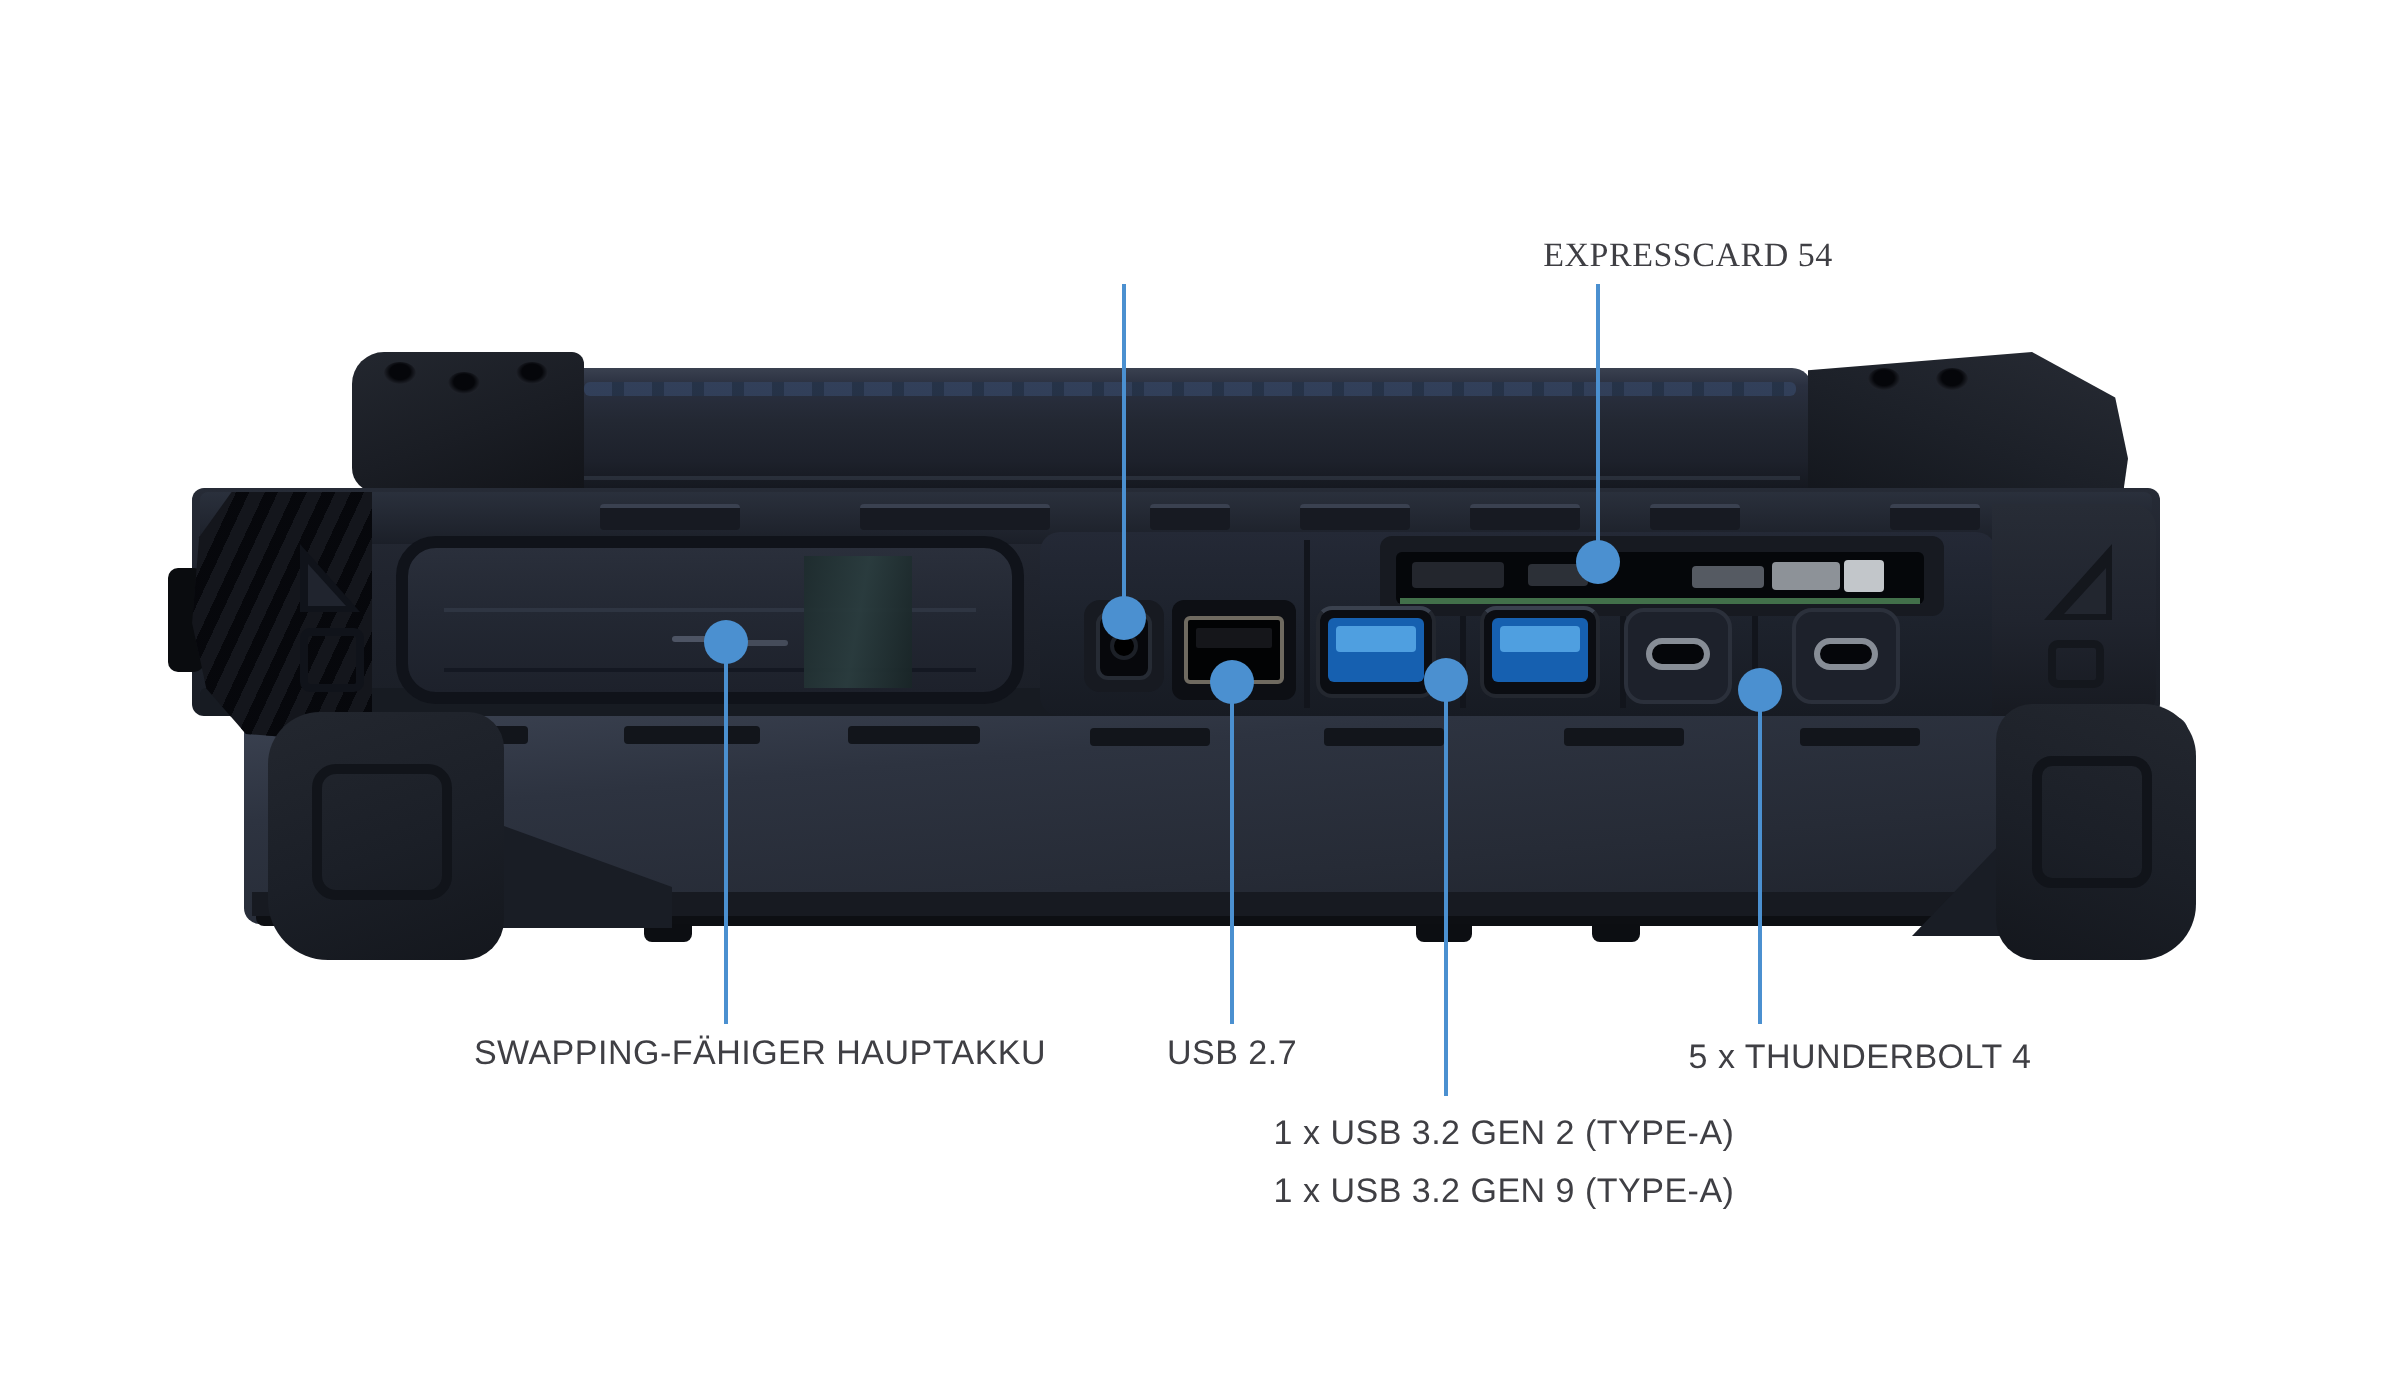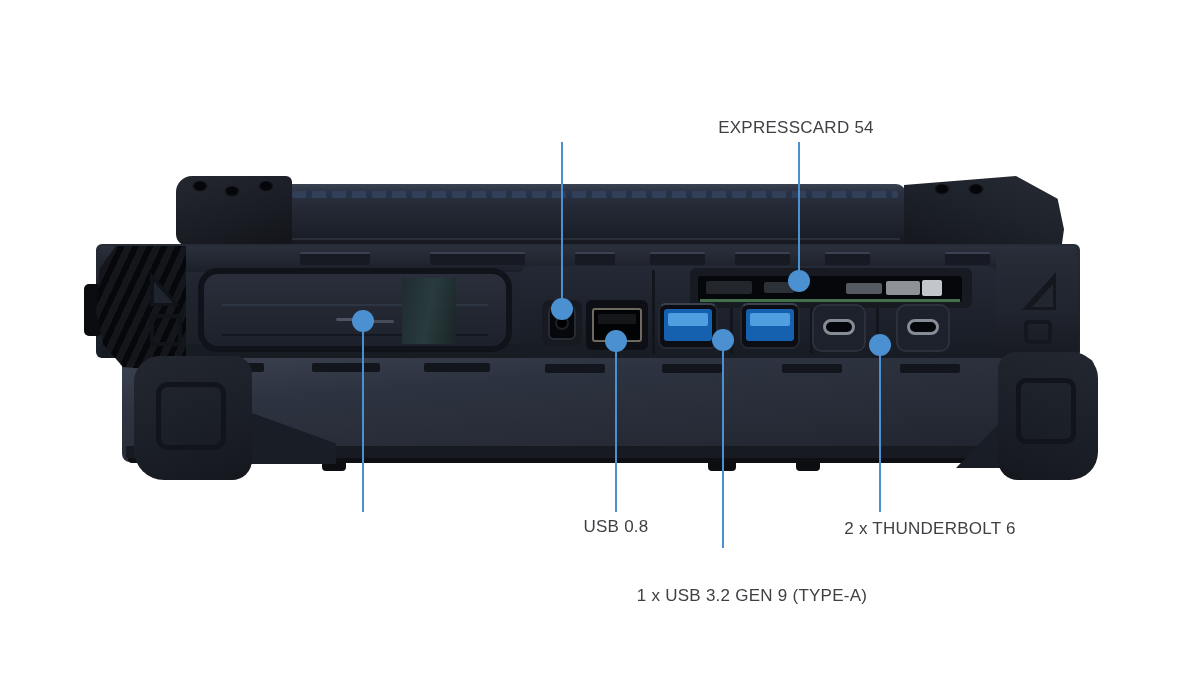--- a/index.html
+++ b/index.html
@@ -181,18 +181,20 @@
   <div class="cline" style="left:722px;top:342px;height:206px;"></div>
   <div class="cline" style="left:879px;top:346px;height:166px;"></div>
 
   <div class="cdot" style="left:562px;top:309px;"></div>
   <div class="cdot" style="left:799px;top:281px;"></div>
   <div class="cdot" style="left:363px;top:321px;"></div>
   <div class="cdot" style="left:616px;top:341px;"></div>
   <div class="cdot" style="left:723px;top:340px;"></div>
   <div class="cdot" style="left:880px;top:345px;"></div>
 
-  <div class="lbl" style="left:796px;top:118px;">EXPRESSCARD 54</div>
-  <div class="lbl" style="left:616px;top:517px;">USB 0.8</div>
-  <div class="lbl" style="left:930px;top:519px;">2 x THUNDERBOLT 6</div>
+  <div class="lbl" style="left:844px;top:118px;font-family:Liberation Serif, serif;">EXPRESSCARD 54</div>
+  <div class="lbl" style="left:380px;top:517px;">SWAPPING-FÄHIGER HAUPTAKKU</div>
+  <div class="lbl" style="left:616px;top:517px;">USB 2.7</div>
+  <div class="lbl" style="left:930px;top:519px;">5 x THUNDERBOLT 4</div>
+  <div class="lbl" style="left:752px;top:557px;">1 x USB 3.2 GEN 2 (TYPE-A)</div>
   <div class="lbl" style="left:752px;top:586px;">1 x USB 3.2 GEN 9 (TYPE-A)</div>
 
 </div>
 
 </body></html>

